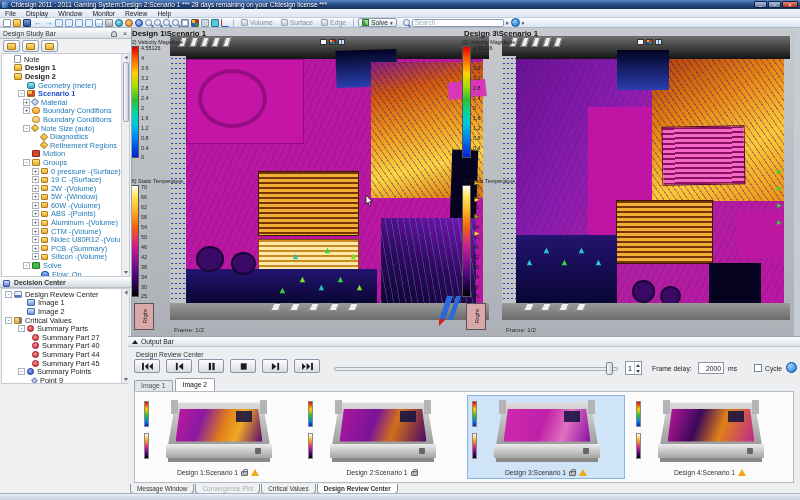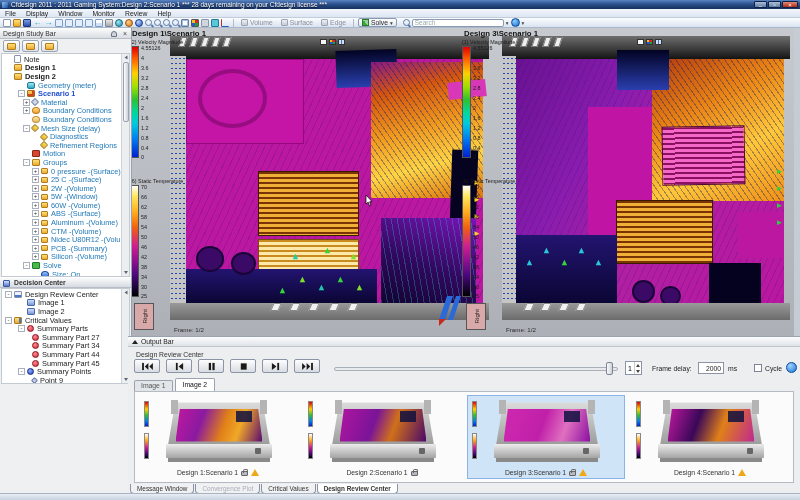--- a/index.html
+++ b/index.html
@@ -367,21 +367,21 @@
 
           <div class="trow lv2">
             <span class="exp"></span>
             <span class="chip ic-initial-icon"></span>
             <span class="tlabel st-link">Boundary Conditions</span>
           </div>
 
           <div class="trow lv2">
             <span class="exp">-</span>
             <span class="chip ic-mesh-icon"></span>
-            <span class="tlabel st-link">Mesh Size (delay)</span>
+            <span class="tlabel st-link">Note Size (auto)</span>
           </div>
 
           <div class="trow lv3">
             <span class="exp"></span>
             <span class="chip ic-mesh-icon"></span>
             <span class="tlabel st-link">Diagnostics</span>
           </div>
 
           <div class="trow lv3">
             <span class="exp"></span>
@@ -403,21 +403,21 @@
 
           <div class="trow lv3">
             <span class="exp">+</span>
             <span class="chip ic-group-icon"></span>
             <span class="tlabel st-link">0 pressure -(Surface)</span>
           </div>
 
           <div class="trow lv3">
             <span class="exp">+</span>
             <span class="chip ic-group-icon"></span>
-            <span class="tlabel st-link">25 C -(Surface)</span>
+            <span class="tlabel st-link">19 C -(Surface)</span>
           </div>
 
           <div class="trow lv3">
             <span class="exp">+</span>
             <span class="chip ic-group-icon"></span>
             <span class="tlabel st-link">2W -(Volume)</span>
           </div>
 
           <div class="trow lv3">
             <span class="exp">+</span>
@@ -427,21 +427,21 @@
 
           <div class="trow lv3">
             <span class="exp">+</span>
             <span class="chip ic-group-icon"></span>
             <span class="tlabel st-link">60W -(Volume)</span>
           </div>
 
           <div class="trow lv3">
             <span class="exp">+</span>
             <span class="chip ic-group-icon"></span>
-            <span class="tlabel st-link">ABS -(Surface)</span>
+            <span class="tlabel st-link">ABS -(Points)</span>
           </div>
 
           <div class="trow lv3">
             <span class="exp">+</span>
             <span class="chip ic-group-icon"></span>
             <span class="tlabel st-link">Aluminum -(Volume)</span>
           </div>
 
           <div class="trow lv3">
             <span class="exp">+</span>
@@ -469,21 +469,21 @@
 
           <div class="trow lv2">
             <span class="exp">-</span>
             <span class="chip ic-solve-icon"></span>
             <span class="tlabel st-link">Solve</span>
           </div>
 
           <div class="trow lv3">
             <span class="exp"></span>
             <span class="chip ic-flow-icon"></span>
-            <span class="tlabel st-link">Size: On</span>
+            <span class="tlabel st-link">Flow: On</span>
           </div>
         </div>
       <div class="vsb">
           <span class="up"></span>
           <span class="thumb"></span>
           <span class="dn"></span>
         </div>
     </div>
     <div class="dcband">
       <span class="hico"></span>
@@ -524,21 +524,21 @@
 
           <div class="trow lv2">
             <span class="exp"></span>
             <span class="chip ic-part-icon"></span>
             <span class="tlabel st-plain">Summary Part 27</span>
           </div>
 
           <div class="trow lv2">
             <span class="exp"></span>
             <span class="chip ic-part-icon"></span>
-            <span class="tlabel st-plain">Summary Part 34</span>
+            <span class="tlabel st-plain">Summary Part 40</span>
           </div>
 
           <div class="trow lv2">
             <span class="exp"></span>
             <span class="chip ic-part-icon"></span>
             <span class="tlabel st-plain">Summary Part 44</span>
           </div>
 
           <div class="trow lv2">
             <span class="exp"></span>

